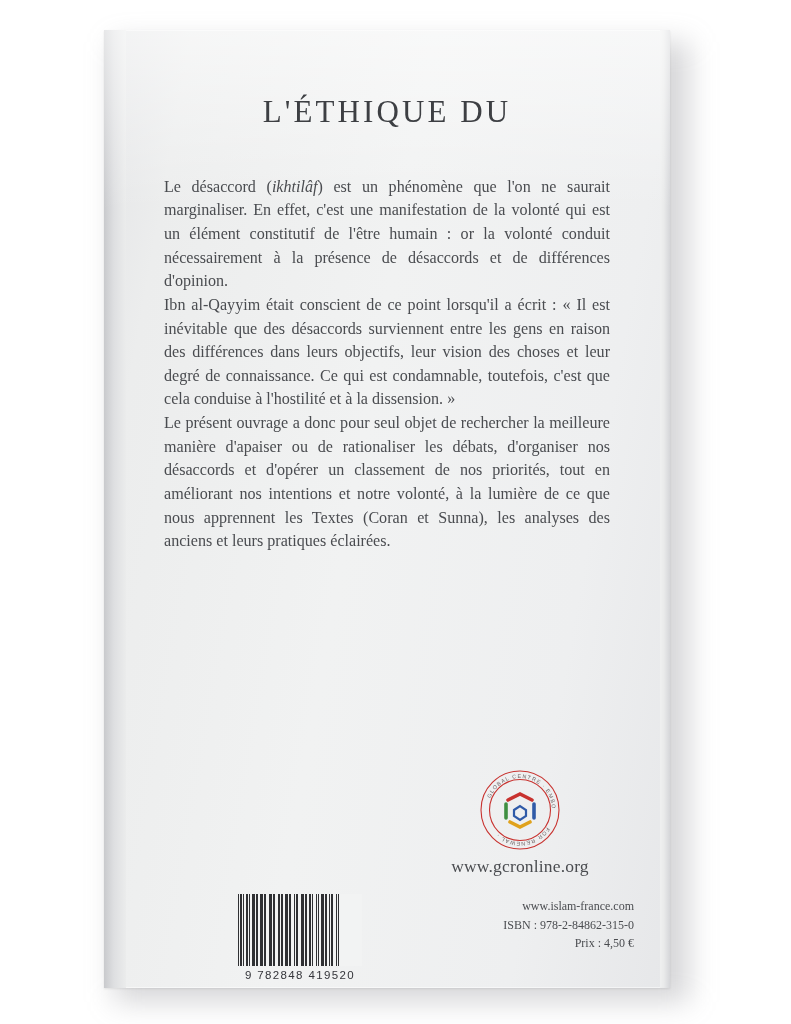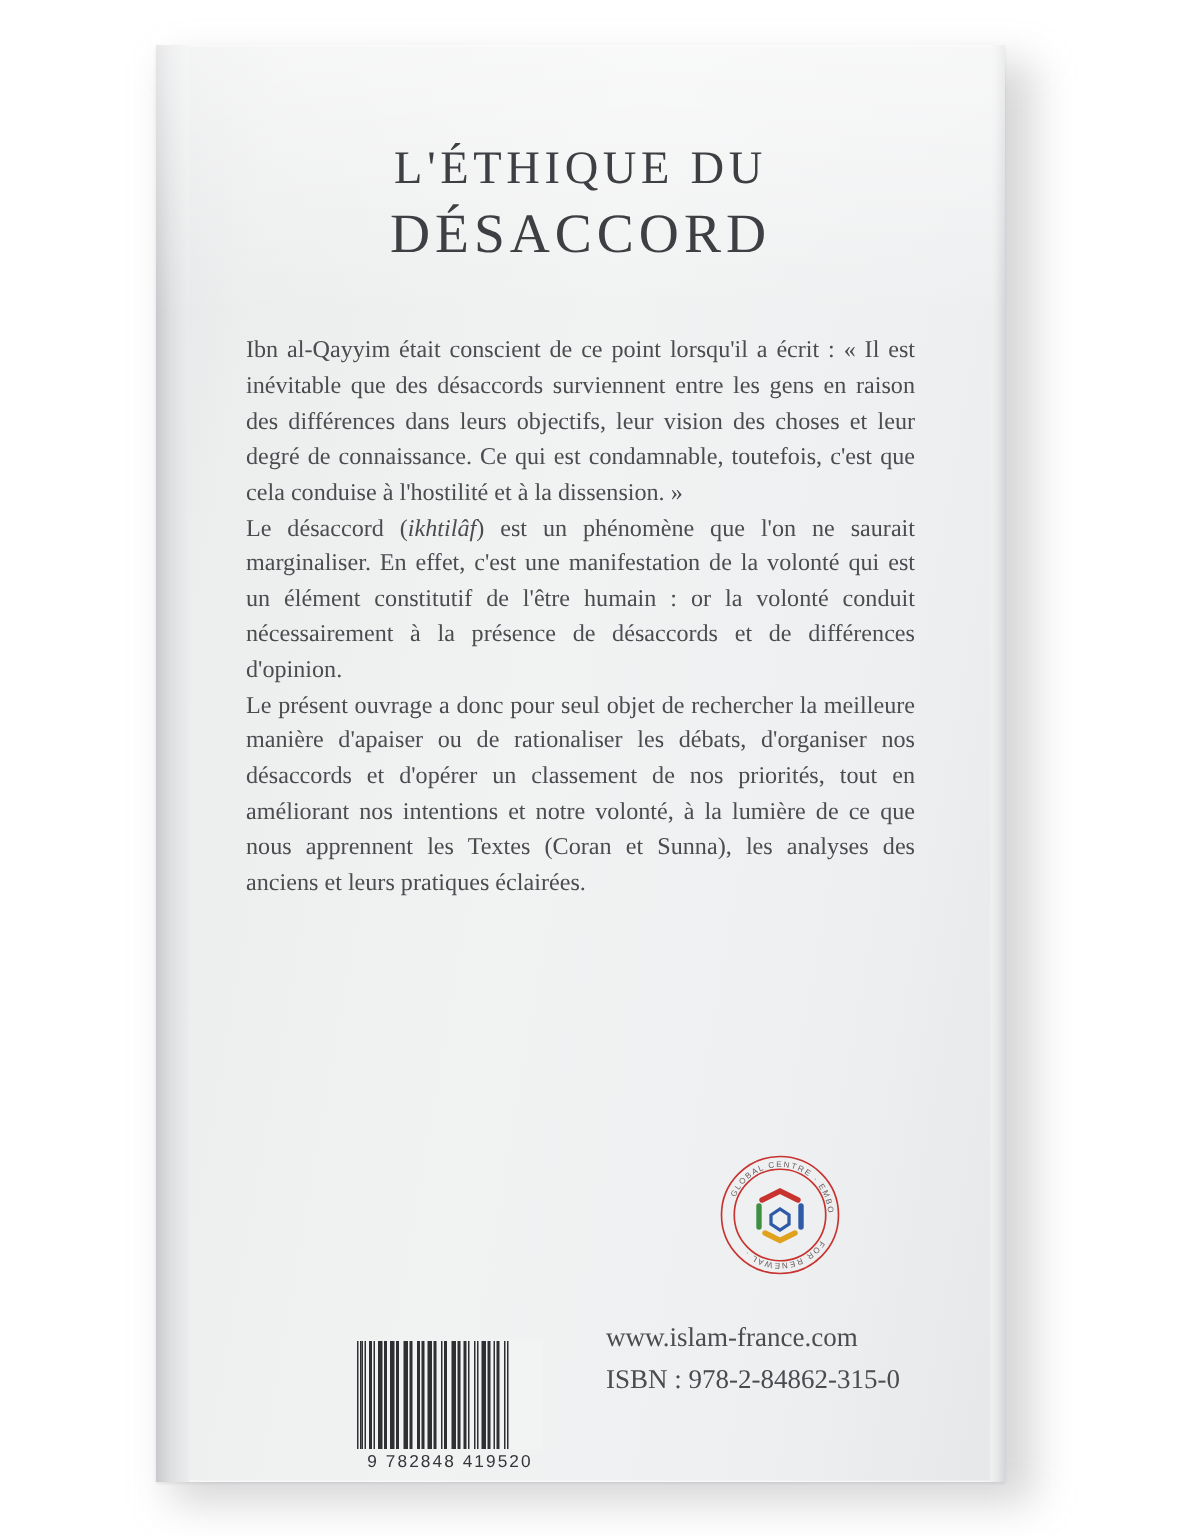--- a/index.html
+++ b/index.html
@@ -140,25 +140,25 @@
     text-align: center;
     color: #4a4c50;
     font-size: 17.5px;
     letter-spacing: 0.01em;
   }
 
   
   .imprint {
     position: absolute;
     left: 240px;
-    top: 784px;
+    top: 803px;
     width: 230px;
-    text-align: left;
+    text-align: right;
     color: #4a4c50;
-    font-size: 18px;
+    font-size: 12px;
     line-height: 1.55;
   }
 
   
   .barcode {
     position: absolute;
     left: 74px;
     top: 800px;
     width: 124px;
   }
@@ -190,26 +190,25 @@
 
   <div class="book">
     <div class="spine-edge"></div>
     <div class="page-edge"></div>
     <div class="sheen"></div>
 
     <div class="cover-inner">
 
       <div class="title">
         <span class="line1">L'ÉTHIQUE DU</span>
-        <span class="line2">DÉSACCORD</span>
       </div>
 
       <div class="blurb">
+        <p>Le désaccord (<em>ikhtilâf</em>) est un phénomène que l'on ne saurait marginaliser. En effet, c'est une manifestation de la volonté qui est un élément constitutif de l'être humain : or la volonté conduit nécessairement à la présence de désaccords et de différences d'opinion.</p>
         <p>Ibn al-Qayyim était conscient de ce point lorsqu'il a écrit : « Il est inévitable que des désaccords surviennent entre les gens en raison des différences dans leurs objectifs, leur vision des choses et leur degré de connaissance. Ce qui est condamnable, toutefois, c'est que cela conduise à l'hostilité et à la dissension. »</p>
-        <p>Le désaccord (<em>ikhtilâf</em>) est un phénomène que l'on ne saurait marginaliser. En effet, c'est une manifestation de la volonté qui est un élément constitutif de l'être humain : or la volonté conduit nécessairement à la présence de désaccords et de différences d'opinion.</p>
         <p>Le présent ouvrage a donc pour seul objet de rechercher la meilleure manière d'apaiser ou de rationaliser les débats, d'organiser nos désaccords et d'opérer un classement de nos priorités, tout en améliorant nos intentions et notre volonté, à la lumière de ce que nous apprennent les Textes (Coran et Sunna), les analyses des anciens et leurs pratiques éclairées.</p>
       </div>
 
       <div class="logo-wrap">
         <div class="logo-ring">
           <svg width="88" height="88" viewBox="0 0 88 88" aria-hidden="true">
             <defs>
               <path id="ringTop" d="M 12,44 A 32,32 0 0 1 76,44"></path>
               <path id="ringBot" d="M 76,44 A 32,32 0 0 1 12,44"></path>
             </defs>
@@ -223,25 +222,27 @@
             </text>
             <g stroke-width="3.6" fill="none" stroke-linecap="round">
               <path d="M32,34 L44,28 L56,34" stroke="#c8322f"></path>
               <path d="M30,38 L30,52" stroke="#3f8f42"></path>
               <path d="M58,38 L58,52" stroke="#2f5aa8"></path>
               <path d="M34,56 L44,61 L54,56" stroke="#e0a21c"></path>
               <path d="M38,44 L44,40 L50,44 L50,50 L44,54 L38,50 Z" stroke="#2f5aa8" stroke-width="2.2"></path>
             </g>
           </svg>
         </div>
+        <div class="logo-url">www.gcronline.org</div>
       </div>
 
       <div class="imprint">
         <div>www.islam-france.com</div>
         <div>ISBN : 978-2-84862-315-0</div>
+        <div>Prix : 4,50  €</div>
       </div>
 
       <div class="barcode">
         <div class="bars" id="bars">
             <span class="" style="width:1px"></span>
             <span class="sp" style="width:1px"></span>
             <span class="" style="width:1px"></span>
             <span class="" style="width:1px"></span>
             <span class="sp" style="width:1px"></span>
             <span class="" style="width:1px"></span>

